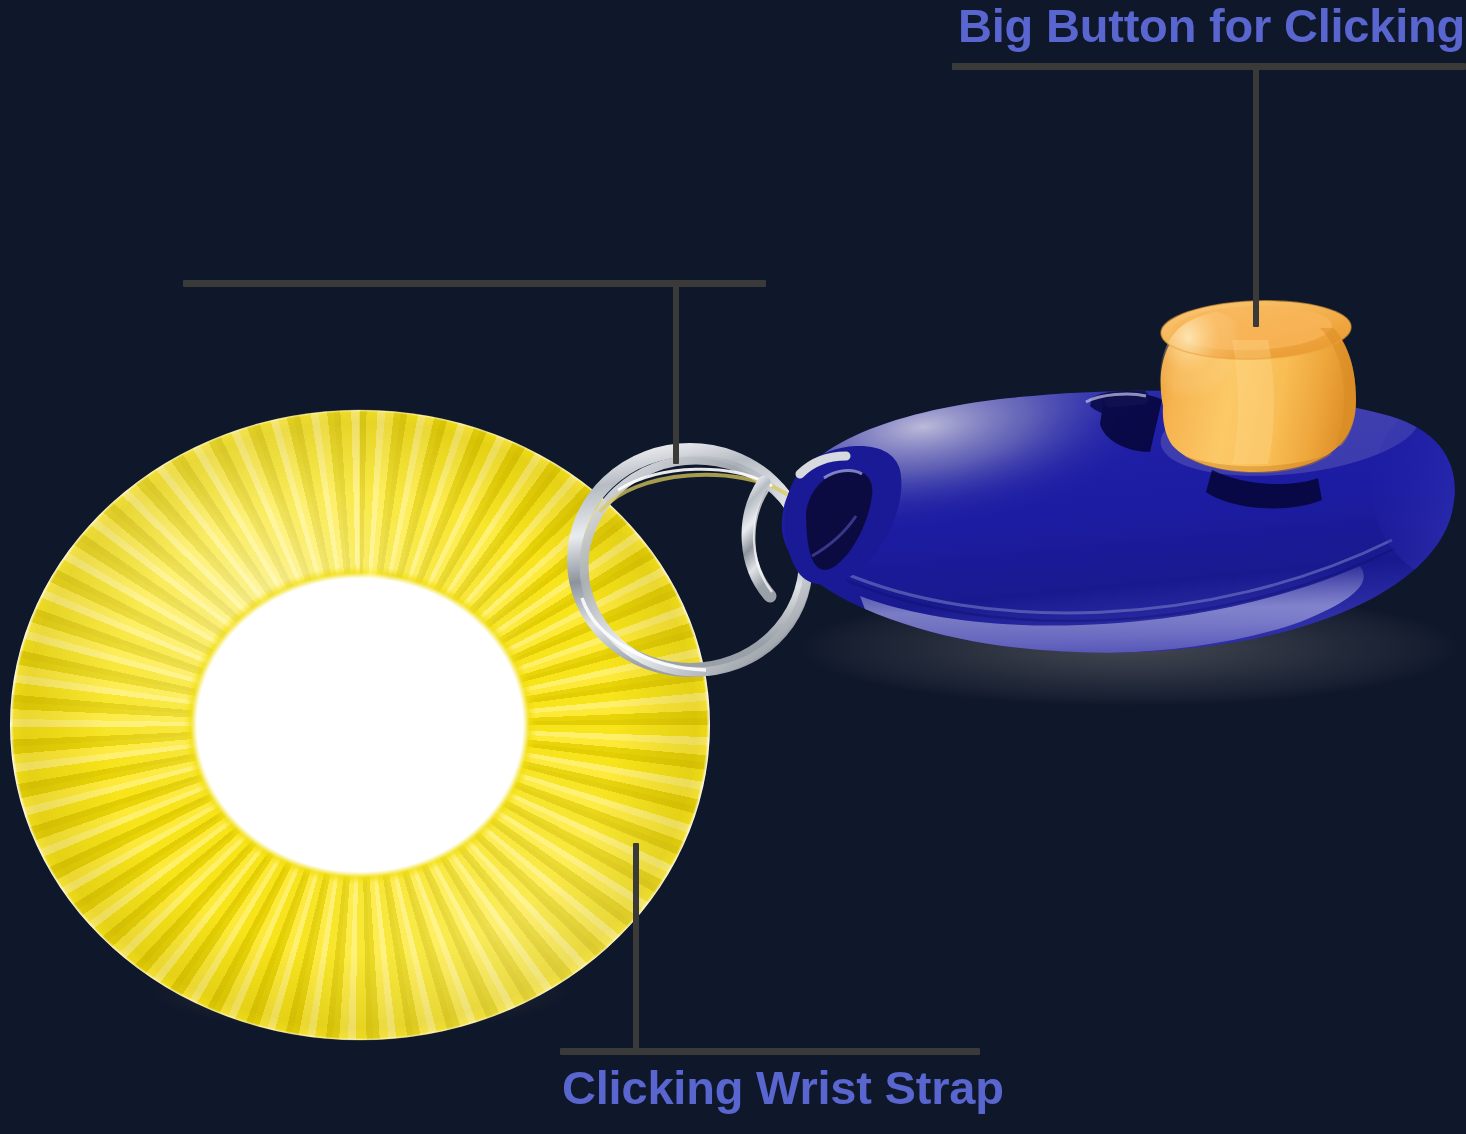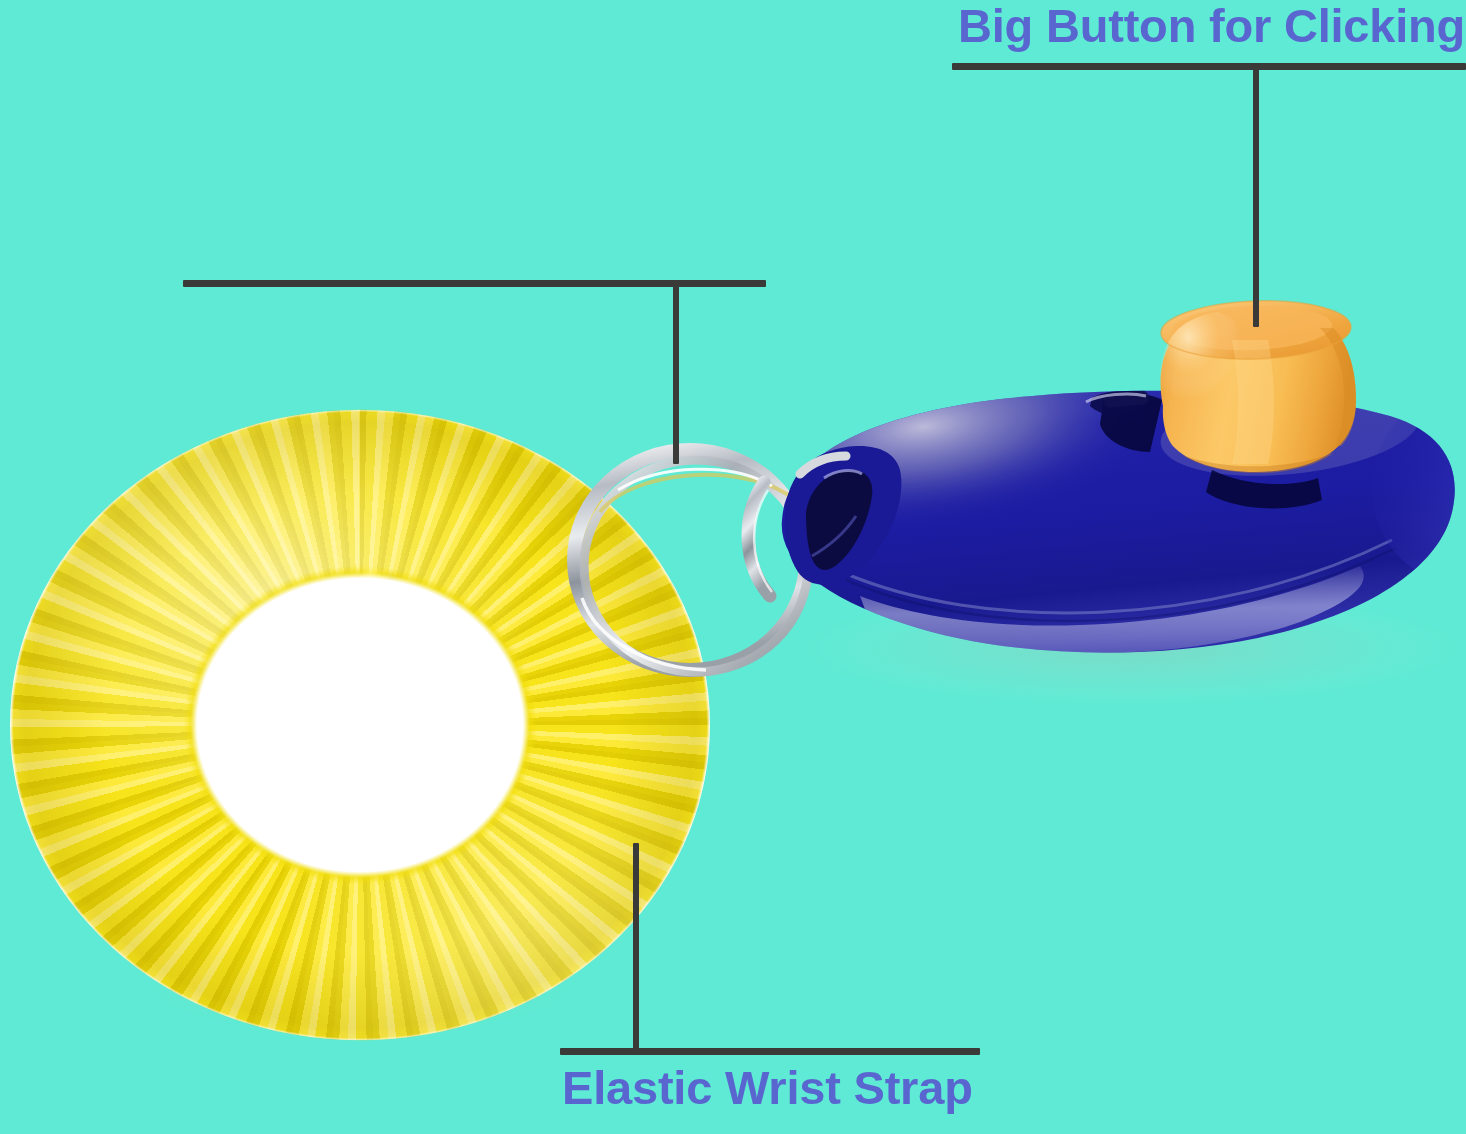--- a/index.html
+++ b/index.html
@@ -2,21 +2,21 @@
 <html><head>
 <meta charset="utf-8">
 <style>
   html,body{margin:0;padding:0;}
   body{
     width:1466px;height:1134px;
     background:#ffffff;
     font-family:"Liberation Sans","DejaVu Sans",sans-serif;
     overflow:hidden;
   }
-  #stage{position:relative;width:1466px;height:1134px;background:#5eead4;overflow:hidden;}
+  #stage{position:relative;width:1466px;height:1134px;background:#0f172a;overflow:hidden;}
 
   
   .callout-text{
     position:absolute;
     color:#5a66cf;
     font-weight:700;
     font-size:47px;
     line-height:1.02;
     letter-spacing:-0.2px;
     white-space:nowrap;
@@ -306,15 +306,15 @@
 
   <div class="callout-text" style="left:958px;top:2px;">Big Button for Clicking</div>
   <div class="rule" style="left:952px;top:63px;width:514px;"></div>
   <div class="leader" style="left:1253px;top:63px;height:264px;"></div>
 
   <div class="rule" style="left:183px;top:280px;width:583px;"></div>
   <div class="leader" style="left:673px;top:280px;height:184px;"></div>
 
   <div class="rule" style="left:560px;top:1048px;width:420px;"></div>
   <div class="leader" style="left:633px;top:843px;height:206px;"></div>
-  <div class="callout-text" style="left:562px;top:1064px;">Elastic Wrist Strap</div>
+  <div class="callout-text" style="left:562px;top:1064px;">Clicking Wrist Strap</div>
 
 </div>
 
 </body></html>

